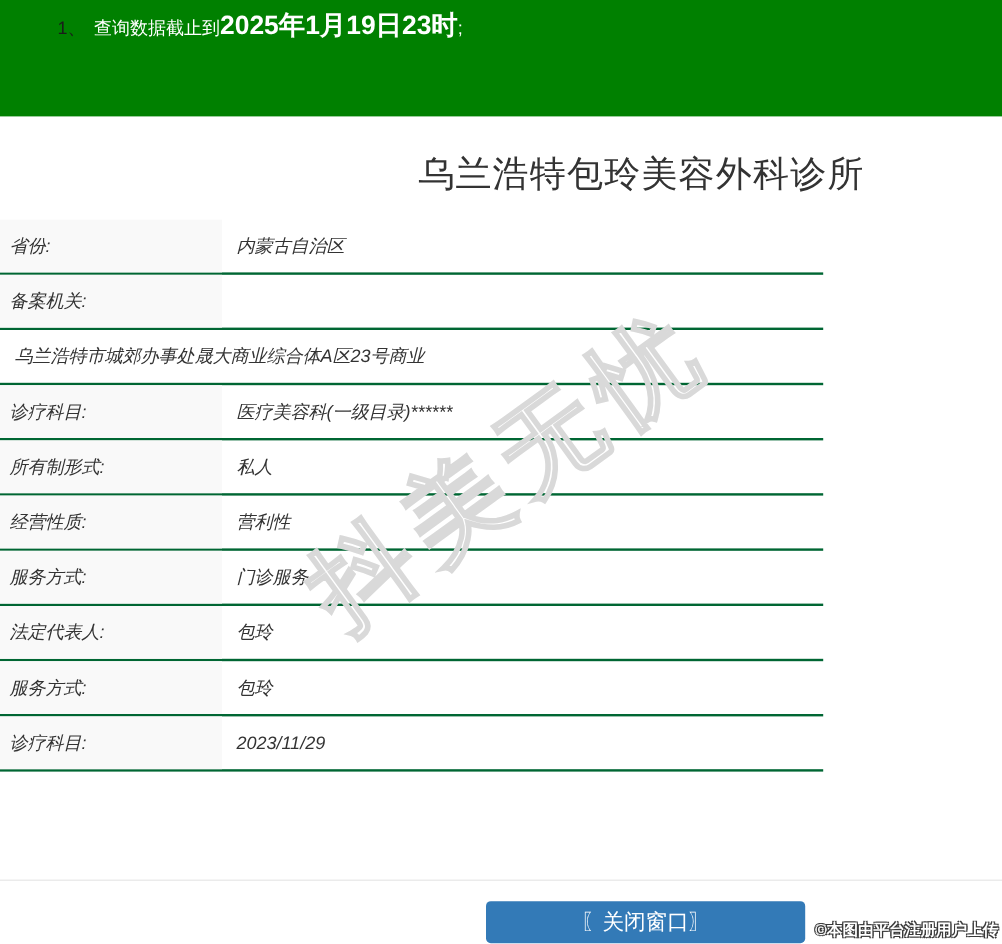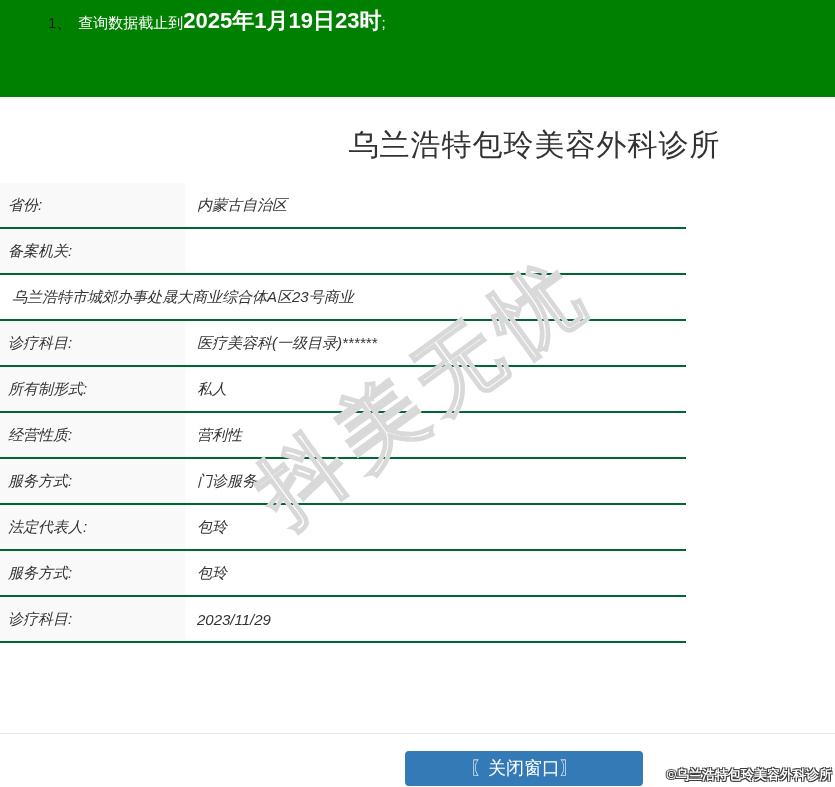--- a/index.html
+++ b/index.html
@@ -42,21 +42,21 @@
     flex:1; display:flex; align-items:center;
     padding-left:12px; box-sizing:border-box;
   }
 
   
   .panel-divider {
     position:absolute; top:733px; left:0; width:835px; height:0;
     border-top:1px solid #e7e7e7;
   }
   .close-button {
-    position:absolute; left:405px; top:751px; width:238px; height:35px;
+    position:absolute; left:405px; top:751px; width:266px; height:35px;
     background:#337ab7; color:#ffffff; font-size:18px;
     border:none; border-radius:4px; cursor:pointer;
     font-family:inherit; line-height:35px; text-align:center; padding:0;
   }
 
   
   .wm-center {
     position:absolute; left:233px; top:336px; width:380px;
     font-size:84px; font-weight:bold; letter-spacing:12px; white-space:nowrap;
     color:transparent; -webkit-text-stroke:2px #d9d9d9;
@@ -123,13 +123,13 @@
   <div class="info-row">
     <div class="cell-label">诊疗科目:</div>
     <div class="cell-value">2023/11/29</div>
   </div>
 </div>
 
 <div class="panel-divider"></div>
 <button class="close-button">〖关闭窗口〗</button>
 
 <div class="wm-center">抖美无忧</div>
-<div class="wm-corner">©乌兰浩特包玲美容外科诊所</div>
+<div class="wm-corner">©本图由平台注册用户上传</div>
 
 </body></html>

